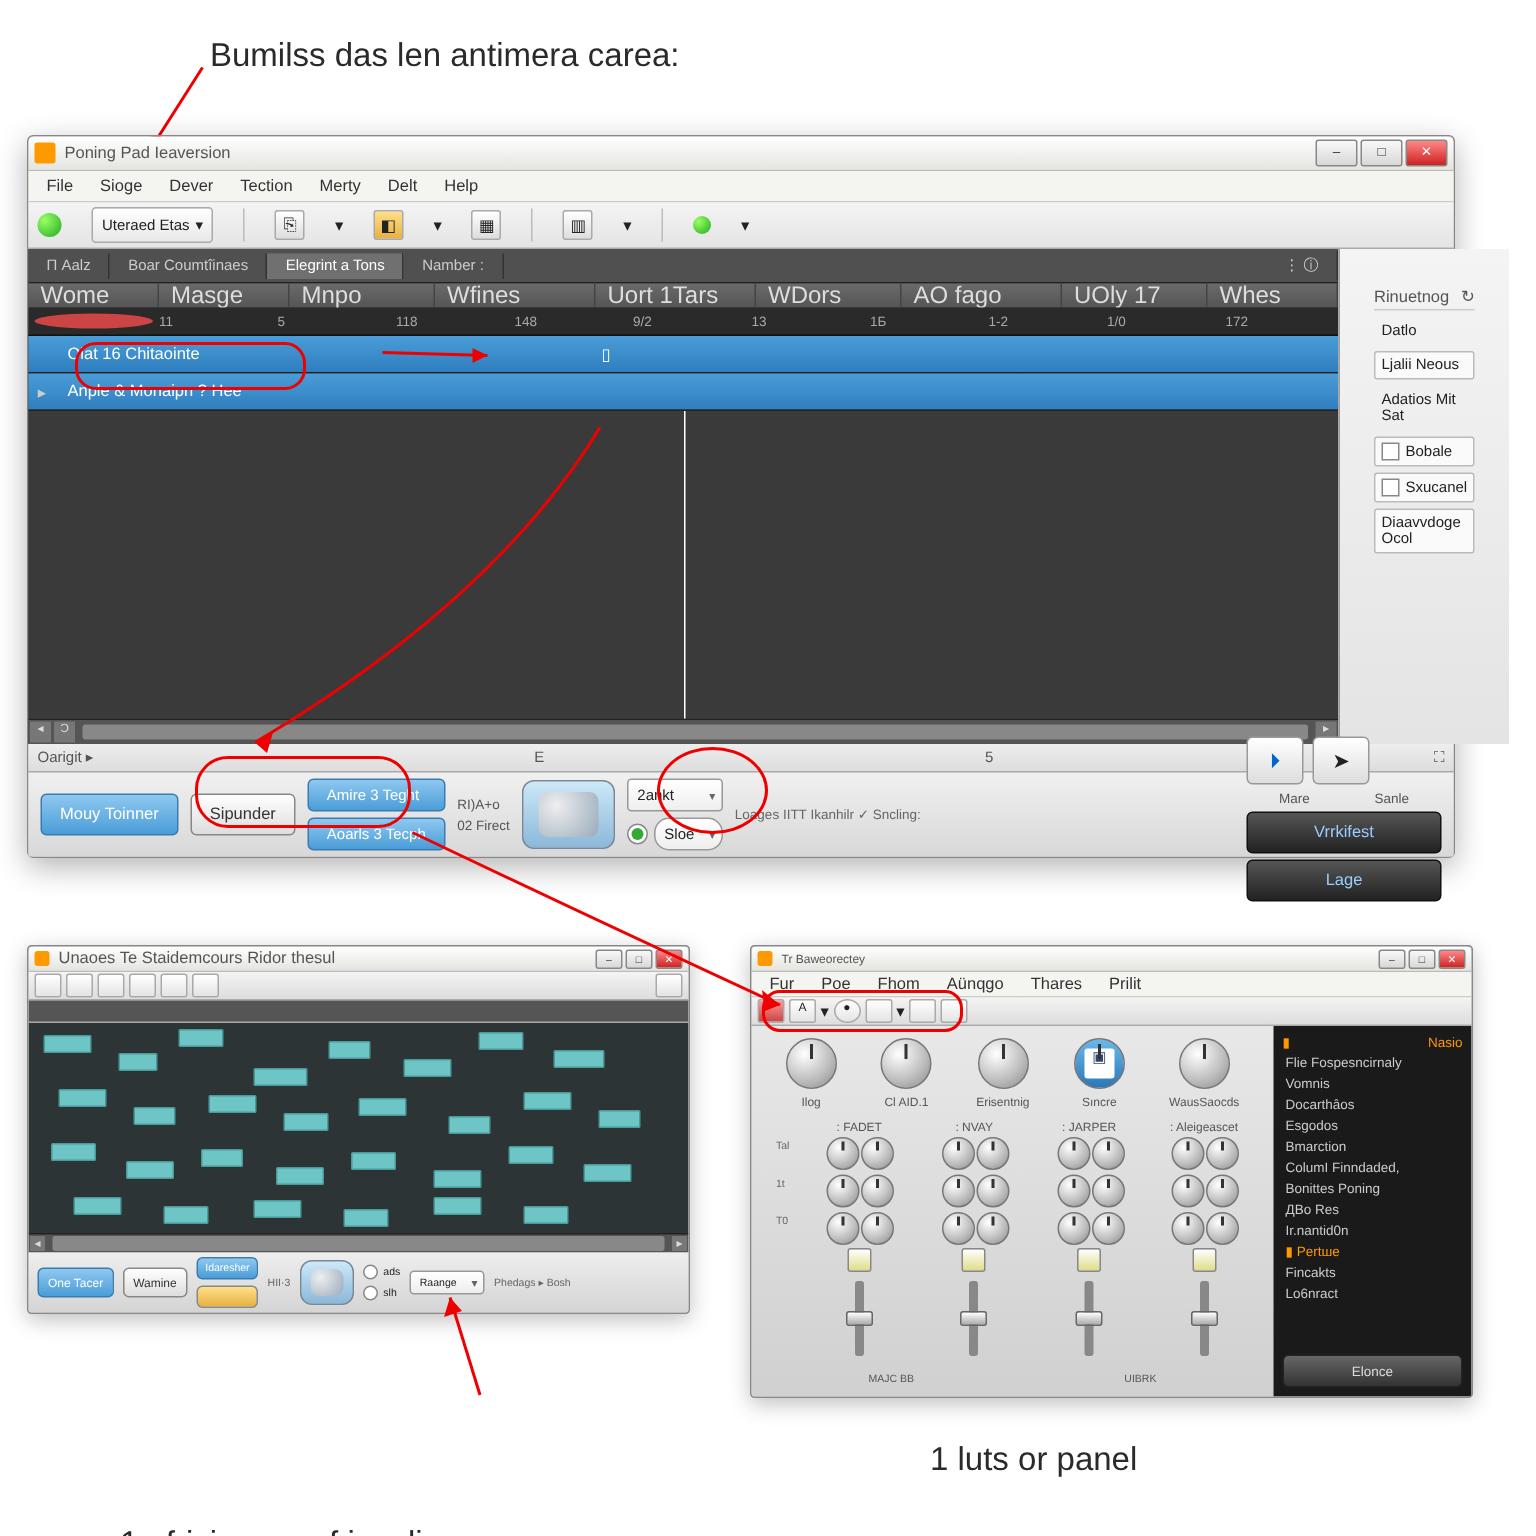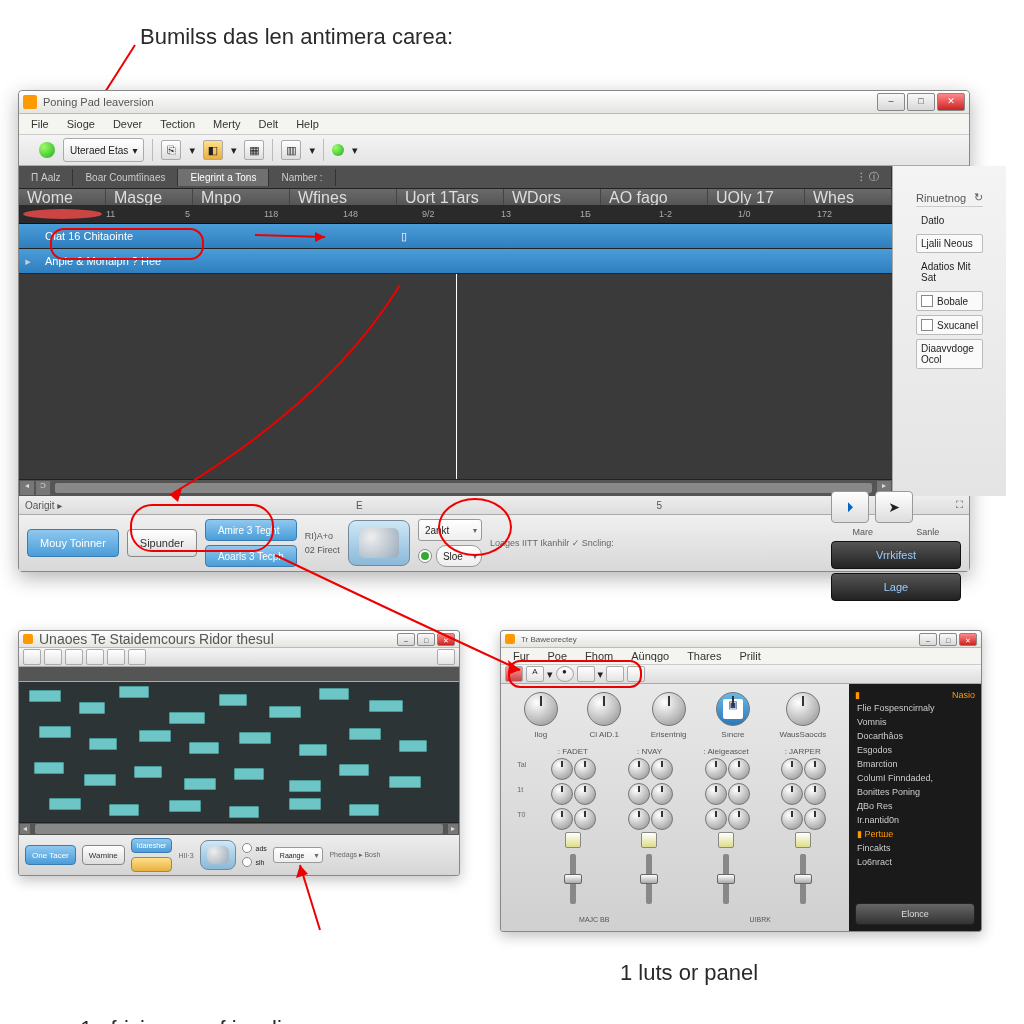--- a/index.html
+++ b/index.html
@@ -11,21 +11,21 @@
 .titlebar{height:22px;background:linear-gradient(#fff,#e4e4e0);border-bottom:1px solid #bbb;display:flex;align-items:center;padding:0 4px;border-radius:4px 4px 0 0}
 .titlebar .icon{width:14px;height:14px;background:#f90;border-radius:2px;margin-right:6px}
 .titlebar .title{flex:1;font-size:11px;color:#555}
 .winbtns{display:flex;gap:2px}
 .winbtn{width:26px;height:16px;border:1px solid #888;border-radius:2px;background:linear-gradient(#f8f8f8,#d8d8d8);font-size:9px;text-align:center;line-height:14px;color:#333}
 .winbtn.close{background:linear-gradient(#f88,#c22);color:#fff}
 
 .menubar{height:20px;background:#f4f4f0;display:flex;align-items:center;padding:0 4px;gap:2px;border-bottom:1px solid #ccc}
 .menubar span{padding:2px 8px;font-size:11px;color:#333}
 
-.toolbar{height:30px;background:linear-gradient(#f4f4f4,#e4e4e4);border-bottom:1px solid #aaa;display:flex;align-items:center;padding:0 20px;gap:8px}
+.toolbar{height:30px;background:linear-gradient(#f4f4f4,#e4e4e4);border-bottom:1px solid #aaa;display:flex;align-items:center;padding:0 6px;gap:20px}
 .tb-btn{height:22px;padding:0 6px;border:1px solid #aaa;border-radius:3px;background:linear-gradient(#fff,#e8e8e8);display:flex;align-items:center;gap:4px;font-size:10px}
 .tb-icon{width:18px;height:18px;border:1px solid #aaa;border-radius:2px;background:linear-gradient(#fff,#ddd);display:inline-flex;align-items:center;justify-content:center}
 .green-dot{width:16px;height:16px;border-radius:50%;background:radial-gradient(circle at 30% 30%,#9f6,#2a2)}
 .sep{width:1px;height:22px;background:#bbb}
 
 .content{display:flex;background:#333}
 .main-area{flex:1;background:#383838;display:flex;flex-direction:column}
 .tabs-row{height:22px;background:#505050;display:flex;align-items:center;border-bottom:1px solid #222}
 .tab{padding:3px 12px;font-size:10px;color:#ccc;border-right:1px solid #333}
 .tab.active{background:#707070;color:#fff}
@@ -273,21 +273,21 @@
     <polygon points="75,12 65,7 65,17"></polygon>
   </svg>
 <svg class="arrow-svg" style="left:150px;top:280px;width:260px;height:230px">
     <path d="M250,5 Q180,120 20,215"></path>
     <polygon points="20,215 32,208 28,222"></polygon>
   </svg>
 
 <div class="small-win" style="left:18px;top:630px;width:440px">
   <div class="titlebar" style="height:16px">
       <span class="icon" style="width:10px;height:10px"></span>
-      <span class="title" style="font-size:14px">Unaoes Te Staidemcours Ridor thesul</span>
+      <span class="title" style="font-size:11px">Unaoes Te Staidemcours Ridor thesul</span>
       <div class="winbtns">
         <div class="winbtn" style="width:16px;height:11px;font-size:7px">–</div>
         <div class="winbtn" style="width:16px;height:11px;font-size:7px">□</div>
         <div class="winbtn close" style="width:16px;height:11px;font-size:7px">✕</div>
       </div>
     </div>
   <div class="mini-toolbar">
     <span class="mini-btn"></span>
       <span class="mini-btn"></span>
       <span class="mini-btn"></span>
@@ -440,34 +440,34 @@
               <div class="knob sm"></div>
               <div class="knob sm"></div>
               <div class="knob sm"></div>
               <div class="knob sm"></div>
               <div class="knob sm"></div>
             </div>
             <div class="chan-btn"></div>
             <div class="chan-slider"></div>
           </div>
         <div class="chan">
-            <span class="knob-label">: Aleigeascet</span>
+            <span class="knob-label">: JARPER</span>
             <div class="chan-grid">
               <div class="knob sm"></div>
               <div class="knob sm"></div>
               <div class="knob sm"></div>
               <div class="knob sm"></div>
               <div class="knob sm"></div>
               <div class="knob sm"></div>
             </div>
             <div class="chan-btn"></div>
             <div class="chan-slider"></div>
           </div>
         <div class="chan">
-            <span class="knob-label">: JARPER</span>
+            <span class="knob-label">: Aleigeascet</span>
             <div class="chan-grid">
               <div class="knob sm"></div>
               <div class="knob sm"></div>
               <div class="knob sm"></div>
               <div class="knob sm"></div>
               <div class="knob sm"></div>
               <div class="knob sm"></div>
             </div>
             <div class="chan-btn"></div>
             <div class="chan-slider"></div>

